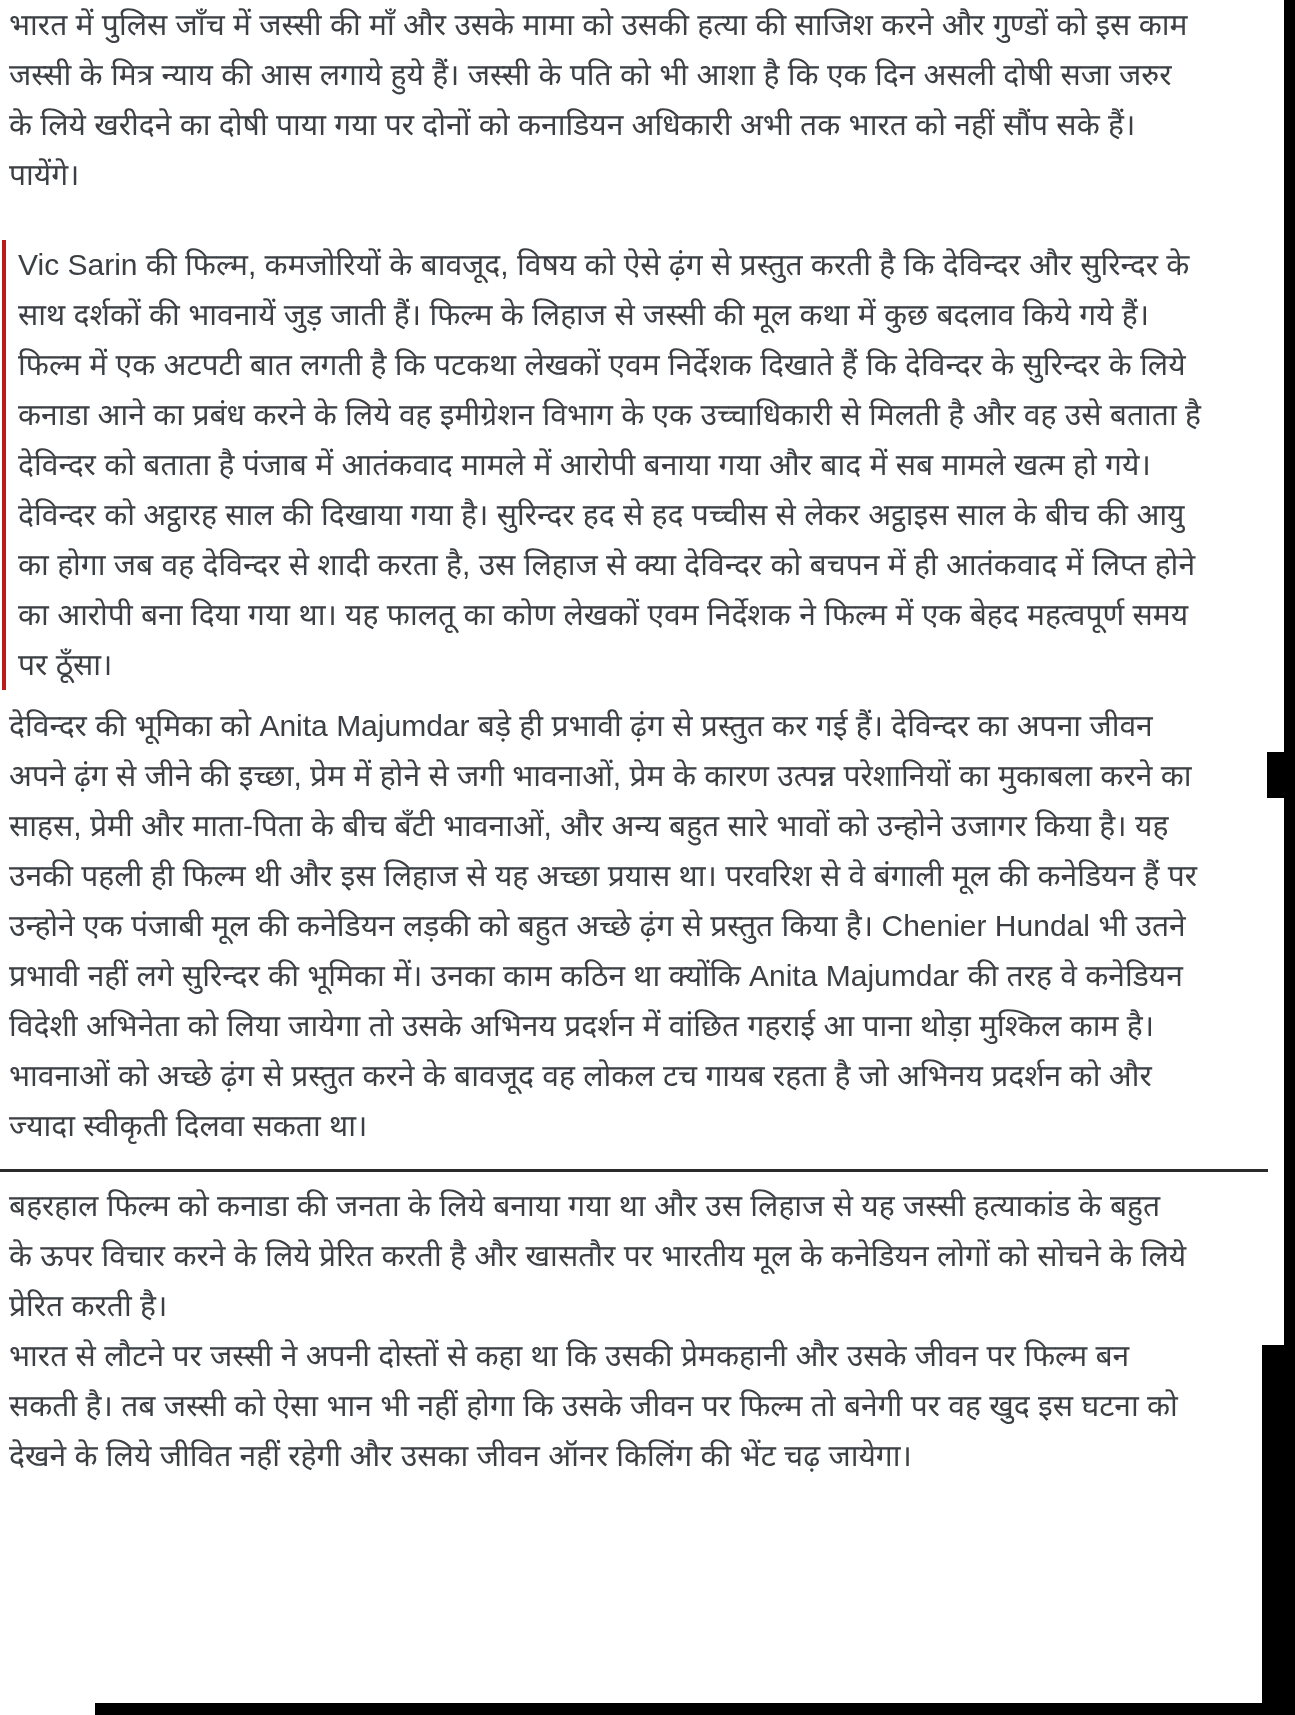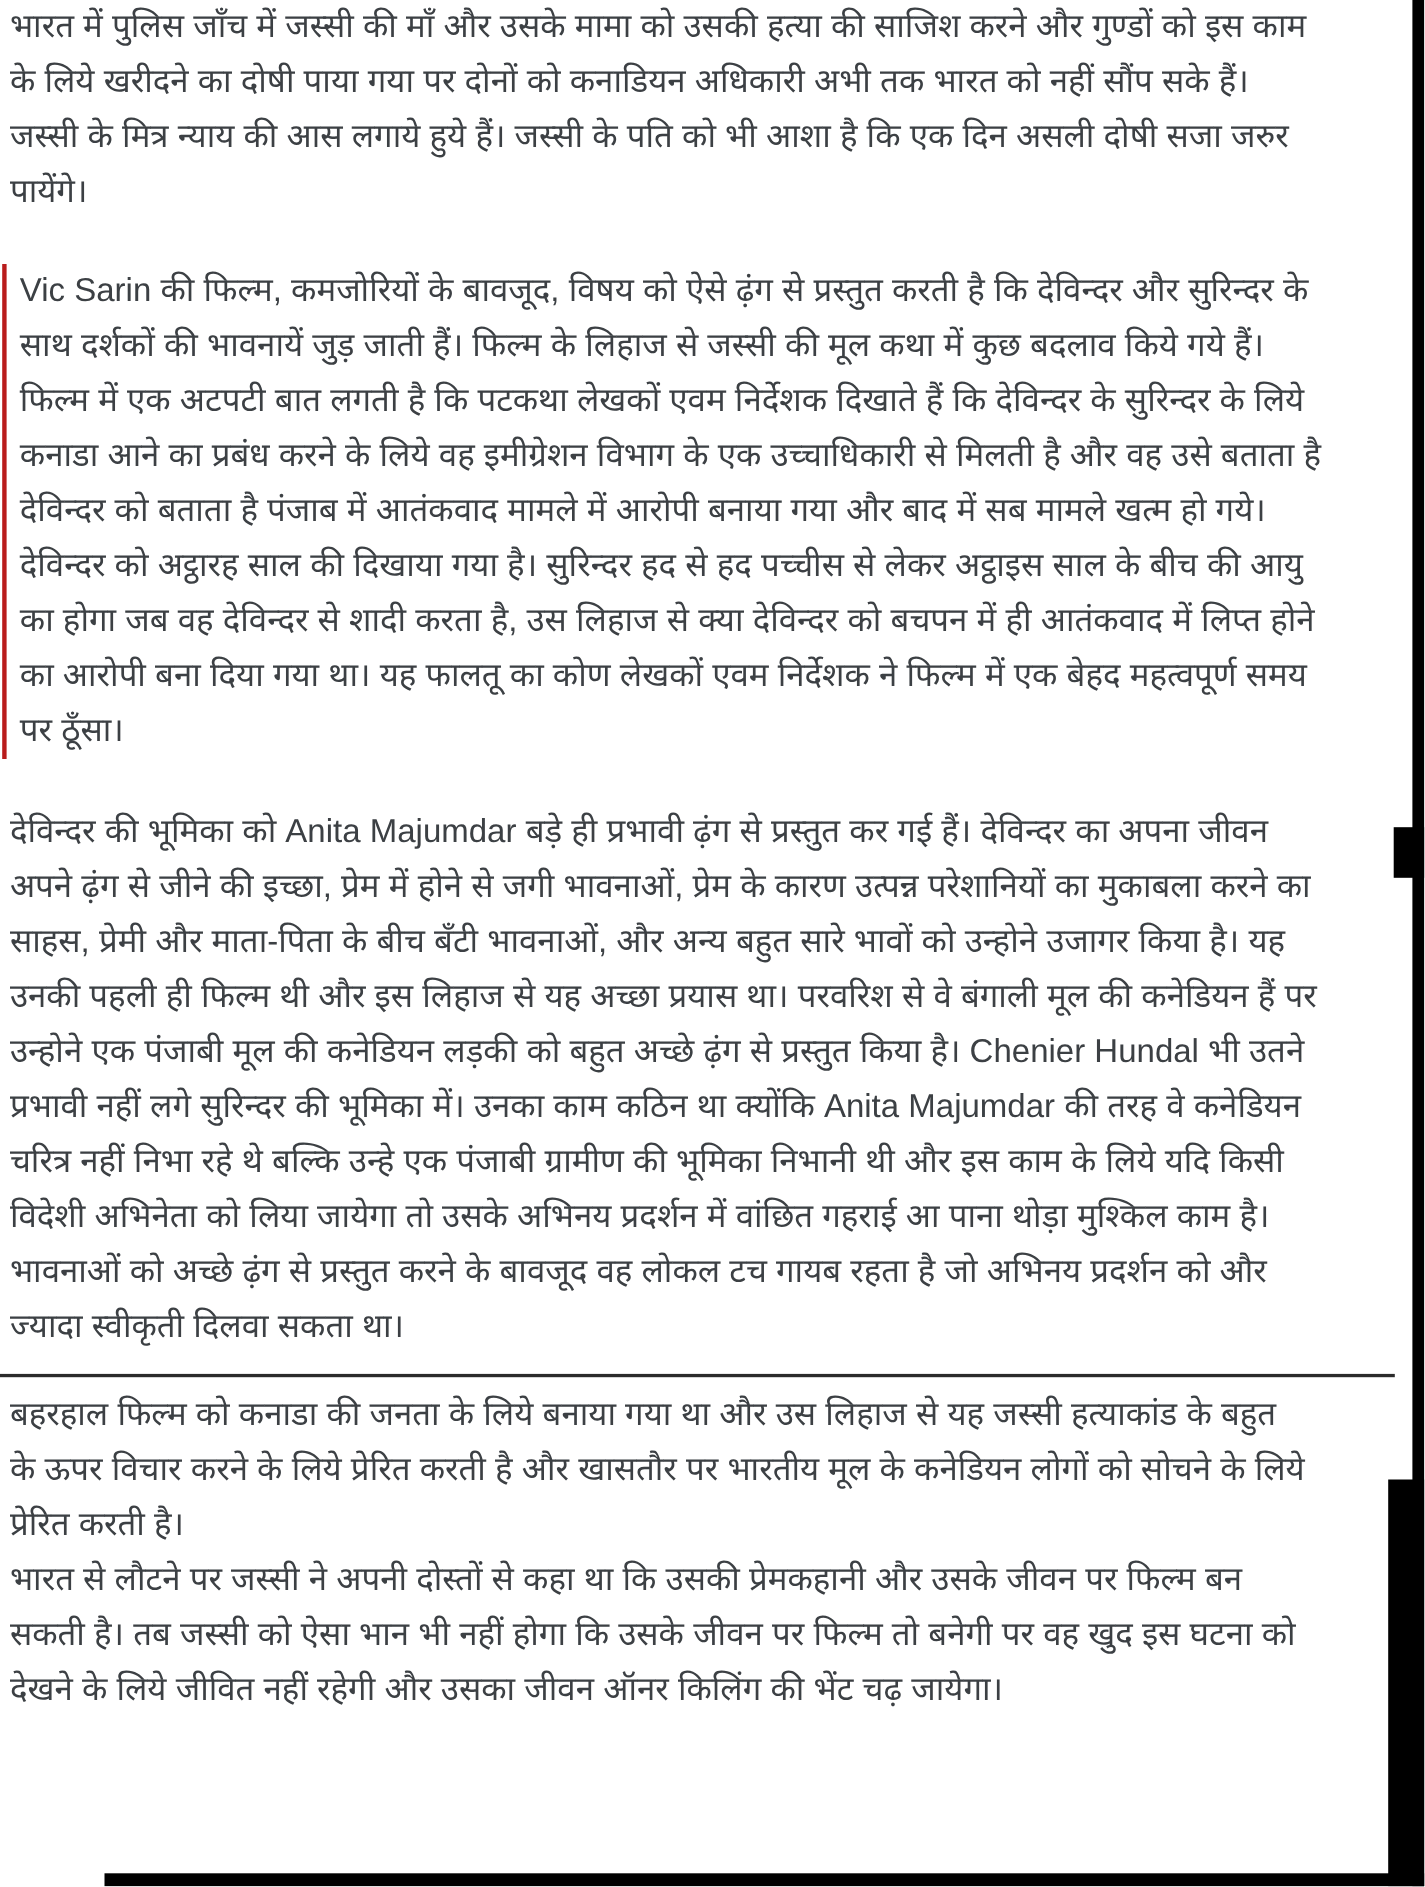--- a/index.html
+++ b/index.html
@@ -26,21 +26,21 @@
     white-space: nowrap;
     overflow: visible;
   }
   .para-first { margin-top: 0; }
   .quote {
     margin: 40px 0 0 0;
     border-left: 4px solid #b91c1c;
     margin-left: 2px;
     padding-left: 12px;
   }
-  .para-3 { margin-top: 41px; }
+  .para-3 { margin-top: 11px; }
   .separator {
     border: none;
     border-top: 3px solid #2b2b2b;
     width: 1268px;
     margin: 18px 0 0 0;
   }
   .para-4 { margin-top: 9px; }
   .para-5 { }
   .edge-line {
     position: absolute;
@@ -58,43 +58,42 @@
     background: #000000;
   }
 </style>
 </head>
 <body>
 
 <div class="page">
   <div class="text-col">
     <div class="para para-first">
         <div class="line">भारत में पुलिस जाँच में जस्सी की माँ और उसके मामा को उसकी हत्या की साजिश करने और गुण्डों को इस काम</div>
+        <div class="line">जस्सी के मित्र न्याय की आस लगाये हुये हैं। जस्सी के पति को भी आशा है कि एक दिन असली दोषी सजा जरुर</div>
         <div class="line">के लिये खरीदने का दोषी पाया गया पर दोनों को कनाडियन अधिकारी अभी तक भारत को नहीं सौंप सके हैं।</div>
-        <div class="line">जस्सी के मित्र न्याय की आस लगाये हुये हैं। जस्सी के पति को भी आशा है कि एक दिन असली दोषी सजा जरुर</div>
         <div class="line">पायेंगे।</div>
       </div>
     <blockquote class="para quote">
         <div class="line">Vic Sarin की फिल्म, कमजोरियों के बावजूद, विषय को ऐसे ढ़ंग से प्रस्तुत करती है कि देविन्दर और सुरिन्दर के</div>
         <div class="line">साथ दर्शकों की भावनायें जुड़ जाती हैं। फिल्म के लिहाज से जस्सी की मूल कथा में कुछ बदलाव किये गये हैं।</div>
         <div class="line">फिल्म में एक अटपटी बात लगती है कि पटकथा लेखकों एवम निर्देशक दिखाते हैं कि देविन्दर के सुरिन्दर के लिये</div>
         <div class="line">कनाडा आने का प्रबंध करने के लिये वह इमीग्रेशन विभाग के एक उच्चाधिकारी से मिलती है और वह उसे बताता है</div>
         <div class="line">देविन्दर को बताता है पंजाब में आतंकवाद मामले में आरोपी बनाया गया और बाद में सब मामले खत्म हो गये।</div>
         <div class="line">देविन्दर को अट्ठारह साल की दिखाया गया है। सुरिन्दर हद से हद पच्चीस से लेकर अट्ठाइस साल के बीच की आयु</div>
         <div class="line">का होगा जब वह देविन्दर से शादी करता है, उस लिहाज से क्या देविन्दर को बचपन में ही आतंकवाद में लिप्त होने</div>
         <div class="line">का आरोपी बना दिया गया था। यह फालतू का कोण लेखकों एवम निर्देशक ने फिल्म में एक बेहद महत्वपूर्ण समय</div>
         <div class="line">पर ठूँसा।</div>
       </blockquote>
     <div class="para para-3">
         <div class="line">देविन्दर की भूमिका को Anita Majumdar बड़े ही प्रभावी ढ़ंग से प्रस्तुत कर गई हैं। देविन्दर का अपना जीवन</div>
         <div class="line">अपने ढ़ंग से जीने की इच्छा, प्रेम में होने से जगी भावनाओं, प्रेम के कारण उत्पन्न परेशानियों का मुकाबला करने का</div>
         <div class="line">साहस, प्रेमी और माता-पिता के बीच बँटी भावनाओं, और अन्य बहुत सारे भावों को उन्होने उजागर किया है। यह</div>
         <div class="line">उनकी पहली ही फिल्म थी और इस लिहाज से यह अच्छा प्रयास था। परवरिश से वे बंगाली मूल की कनेडियन हैं पर</div>
         <div class="line">उन्होने एक पंजाबी मूल की कनेडियन लड़की को बहुत अच्छे ढ़ंग से प्रस्तुत किया है। Chenier Hundal भी उतने</div>
         <div class="line">प्रभावी नहीं लगे सुरिन्दर की भूमिका में। उनका काम कठिन था क्योंकि Anita Majumdar की तरह वे कनेडियन</div>
-        <div class="line">चरित्र नहीं निभा रहे थे बल्कि उन्हे एक पंजाबी ग्रामीण की भूमिका निभानी थी और इस काम के लिये यदि किसी</div>
         <div class="line">विदेशी अभिनेता को लिया जायेगा तो उसके अभिनय प्रदर्शन में वांछित गहराई आ पाना थोड़ा मुश्किल काम है।</div>
         <div class="line">भावनाओं को अच्छे ढ़ंग से प्रस्तुत करने के बावजूद वह लोकल टच गायब रहता है जो अभिनय प्रदर्शन को और</div>
         <div class="line">ज्यादा स्वीकृती दिलवा सकता था।</div>
       </div>
     <hr class="separator">
     <div class="para para-4">
         <div class="line">बहरहाल फिल्म को कनाडा की जनता के लिये बनाया गया था और उस लिहाज से यह जस्सी हत्याकांड के बहुत</div>
         <div class="line">के ऊपर विचार करने के लिये प्रेरित करती है और खासतौर पर भारतीय मूल के कनेडियन लोगों को सोचने के लिये</div>
         <div class="line">प्रेरित करती है।</div>
       </div>

